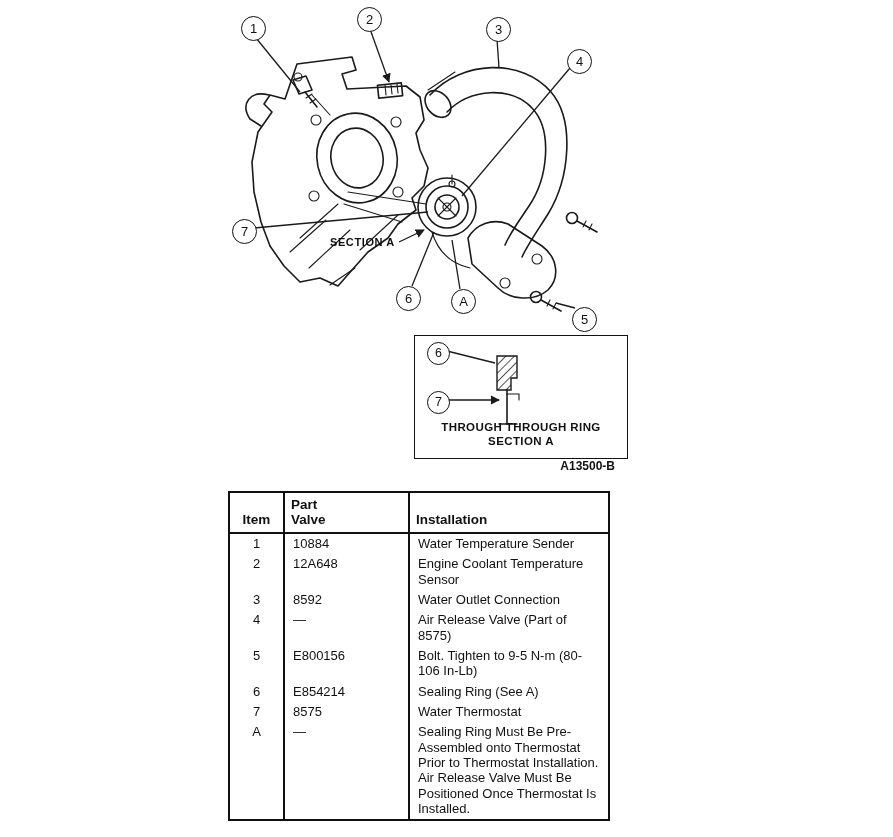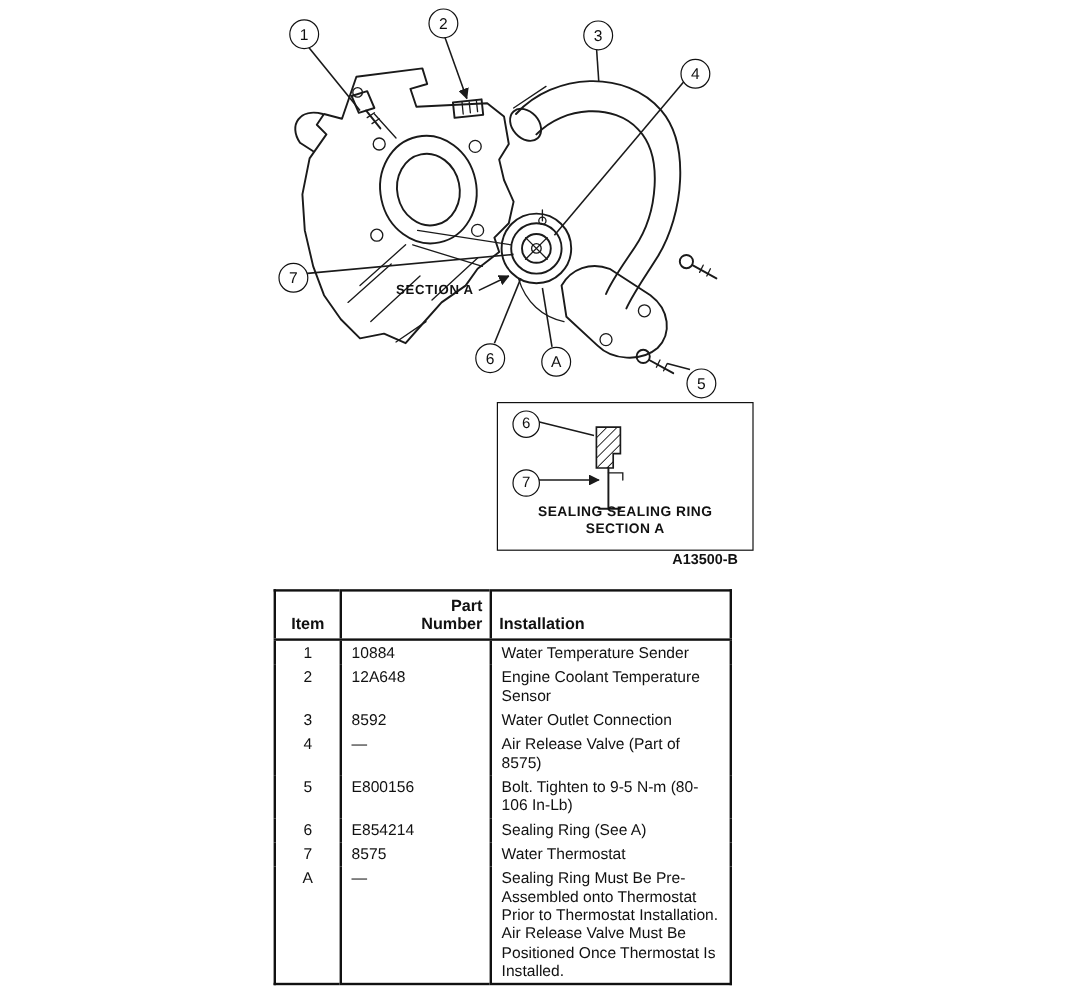--- a/index.html
+++ b/index.html
@@ -23,21 +23,21 @@
   .parts-table{position:absolute;left:228px;top:491px;width:380px;border-collapse:collapse;
                border:2px solid #111;table-layout:fixed;font-size:13px;}
   .parts-table col.c-item{width:55px;}
   .parts-table col.c-part{width:125px;}
   .parts-table col.c-desc{width:200px;}
   .parts-table th{border-bottom:2px solid #111;vertical-align:bottom;font-size:13.5px;
                   padding:4px 6px 5px 6px;}
   .parts-table th,.parts-table td{border-left:2px solid #111;}
   .parts-table th:first-child,.parts-table td:first-child{border-left:none;}
   .parts-table th.h-item{text-align:center;}
-  .parts-table th.h-part{text-align:right;}
+  .parts-table th.h-part{text-align:left;}
   .parts-table th.h-desc{text-align:left;}
   .parts-table td{vertical-align:top;padding:2px 6px 3px 8px;line-height:1.18;}
   .parts-table td.cell-item{text-align:center;padding-left:2px;padding-right:2px;}
 </style>
 </head>
 <body>
 
 <div id="page">
 
   <svg width="893" height="490" viewBox="0 0 893 490">
@@ -170,40 +170,40 @@
         <path class="leader" d="M 32,15 L 80,27"></path>
         <path class="leader" d="M 32,64 L 84,64" marker-end="url(#arrow2)"></path>
       </g>
     </svg>
     <div class="callout small" style="left:12px;top:6px;">
         <span>6</span>
       </div>
     <div class="callout small" style="left:12px;top:55px;">
         <span>7</span>
       </div>
-    <div class="inset-caption" style="top:85px;">SEALING SEALING RING</div>
+    <div class="inset-caption" style="top:85px;">THROUGH THROUGH RING</div>
     <div class="inset-caption" style="top:99px;">SECTION A</div>
   </div>
 
   <div class="figure-code">A13500-B</div>
 
   <table class="parts-table">
     <colgroup>
         <col class="c-item">
         <col class="c-part">
         <col class="c-desc">
       </colgroup>
     <thead>
       <tr>
         <th class="h-item">
           <span>Item</span>
         </th>
         <th class="h-part">
           <div>Part</div>
-          <div>Number</div>
+          <div>Valve</div>
         </th>
         <th class="h-desc">
           <span>Installation</span>
         </th>
       </tr>
     </thead>
     <tbody>
         <tr>
           <td class="cell-item">1</td>
           <td class="cell-part-number">10884</td>

